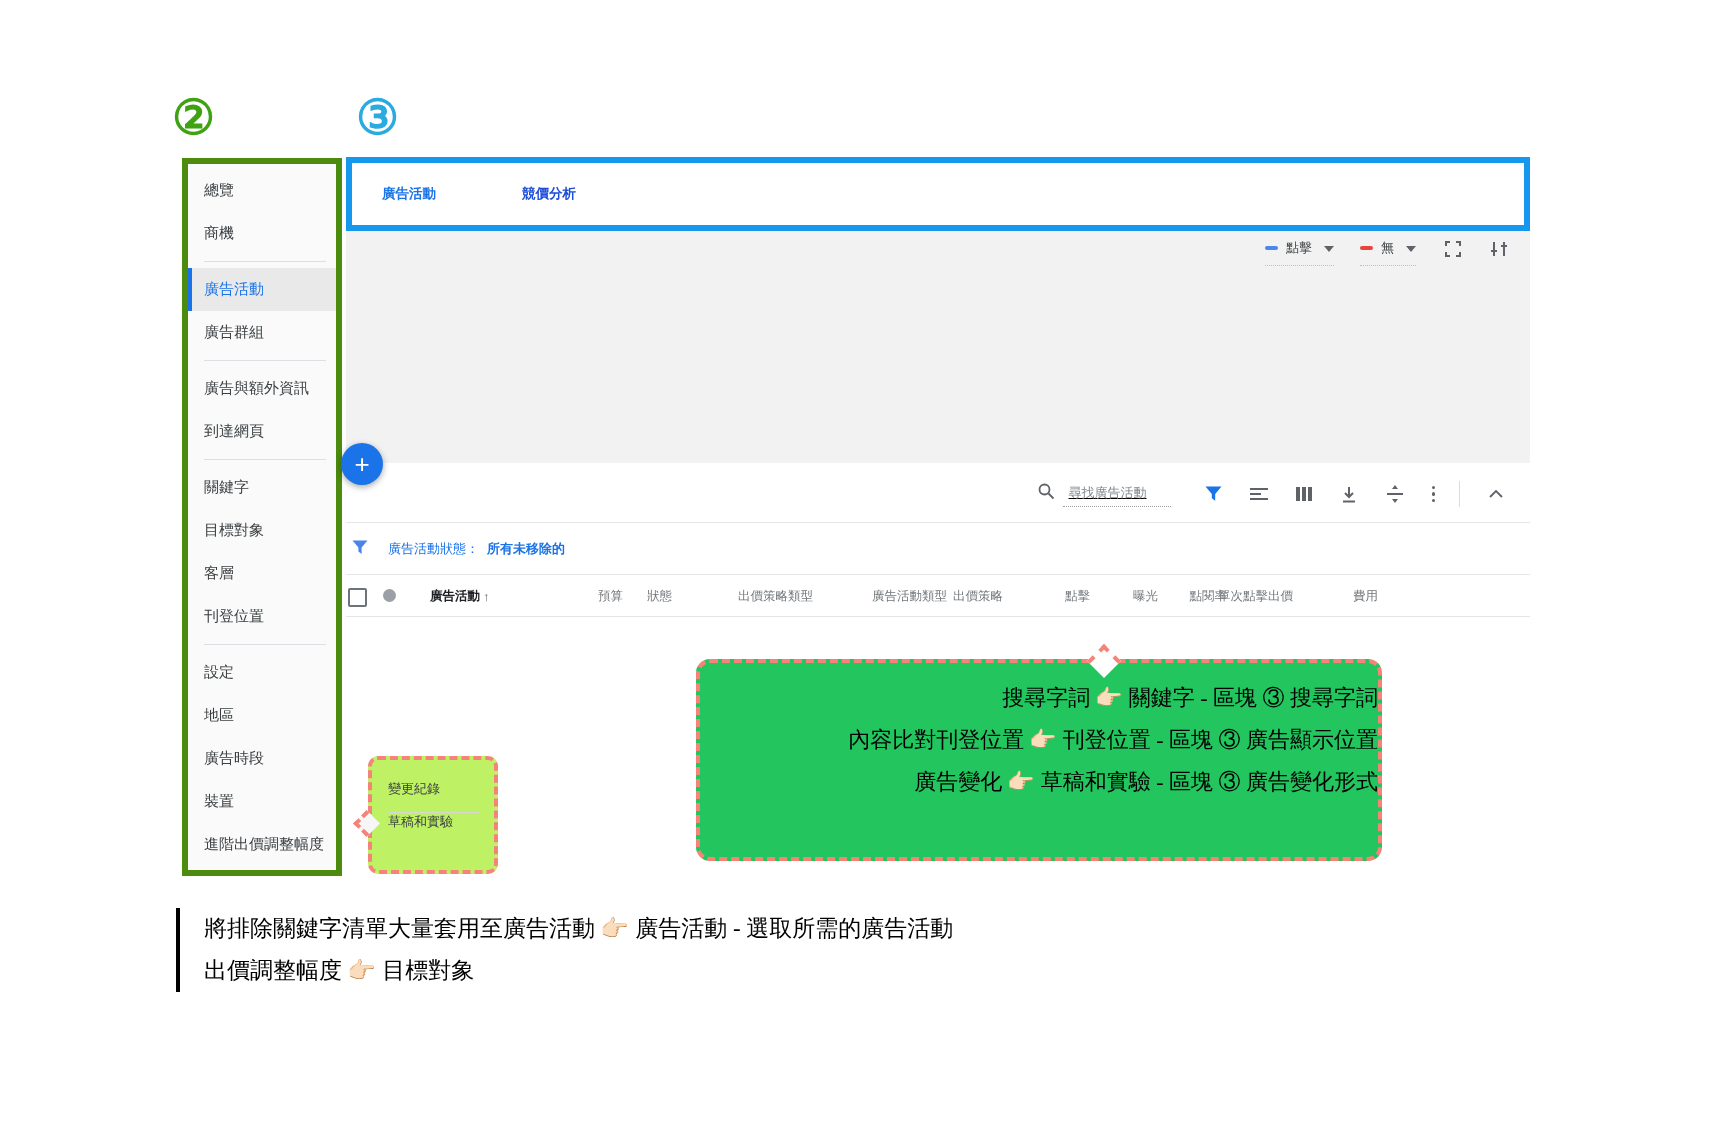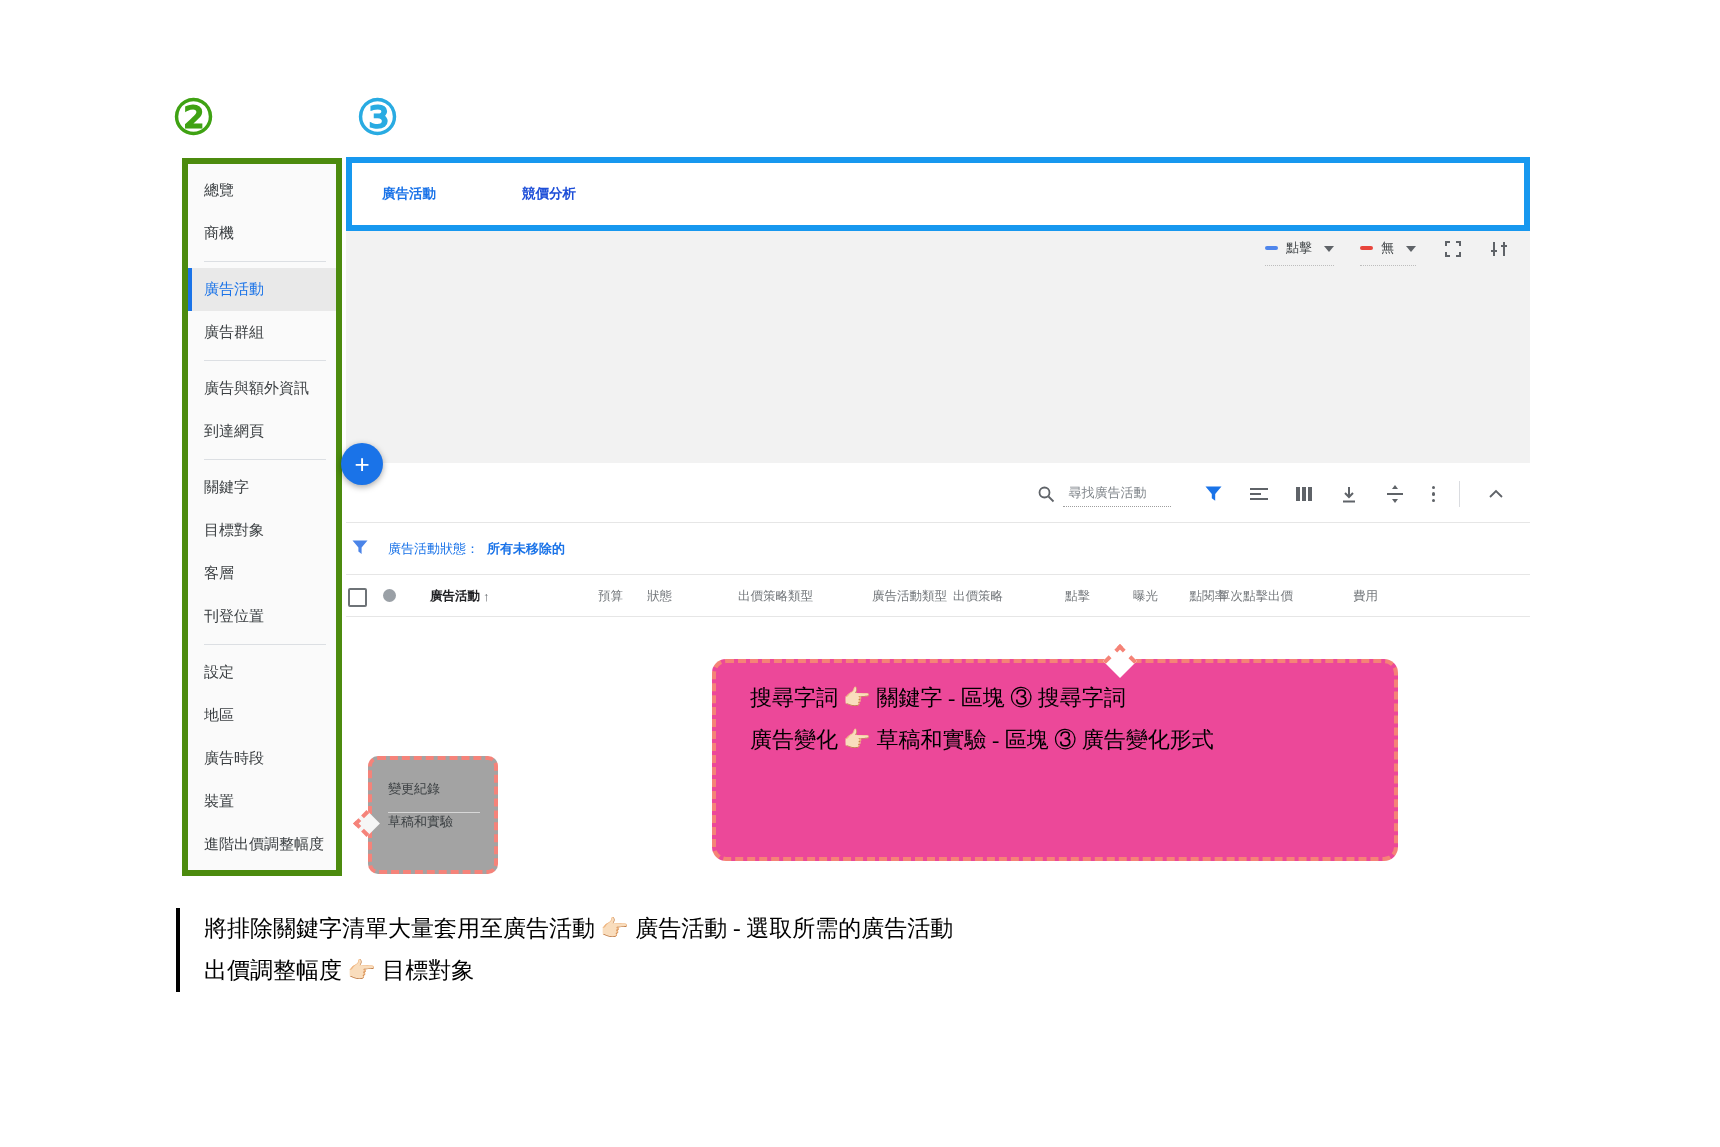--- a/index.html
+++ b/index.html
@@ -49,21 +49,21 @@
   .ctrl-icon{margin-left:28px;margin-top:1px;cursor:pointer;display:inline-flex;}
 
   
   .fab{position:absolute;left:341px;top:443px;width:42px;height:42px;border-radius:50%;border:none;
        background:#1a73e8;color:#fff;font-size:26px;line-height:40px;text-align:center;padding:0;
        box-shadow:0 2px 6px rgba(0,0,0,.35);cursor:pointer;font-family:"Liberation Sans",sans-serif;}
 
   
   .toolbar{position:absolute;left:346px;top:466px;width:1184px;height:56px;box-sizing:border-box;
            display:flex;align-items:center;justify-content:flex-end;padding-right:26px;}
-  .search-group{display:flex;align-items:flex-end;margin-right:6px;cursor:text;}
+  .search-group{display:flex;align-items:flex-start;margin-right:6px;cursor:text;text-decoration:underline;}
   .search-placeholder{font-size:13px;color:#80868b;border-bottom:1px dotted #9e9e9e;
                       padding:2px 24px 4px 6px;margin-left:8px;white-space:nowrap;}
   .tbtn{margin-left:28px;display:inline-flex;cursor:pointer;}
   .vdiv{width:1px;height:26px;background:#dadce0;margin-left:24px;}
   .dots{display:flex;flex-direction:column;gap:3px;}
   .dots i{width:3.5px;height:3.5px;border-radius:50%;background:#5f6368;}
 
   .hl{position:absolute;left:346px;width:1184px;height:1px;background:#e6e6e6;}
   .hl1{top:522px;} .hl2{top:574px;} .hl3{top:616px;}
 
@@ -90,29 +90,29 @@
   .thcol:nth-of-type(4){left:872px;}    
   .thcol:nth-of-type(5){left:953px;}    
   .thcol:nth-of-type(6){right:630px;}   
   .thcol:nth-of-type(7){right:562px;}   
   .thcol:nth-of-type(8){right:493px;}   
   .thcol:nth-of-type(9){right:427px;}   
   .thcol:nth-of-type(10){right:342px;}  
 
   
   .popup{position:absolute;left:368px;top:756px;width:130px;height:118px;box-sizing:border-box;
-         border:4px dashed #f5837a;border-radius:10px;background:#a3a3a3;padding:20px 0 0 16px;}
+         border:4px dashed #f5837a;border-radius:10px;background:#bef264;padding:20px 0 0 16px;}
   .popup-item{font-size:13px;color:#3c4043;cursor:pointer;white-space:nowrap;}
   .popup-item + .popup-item{border-top:1px solid #d7d7d7;margin-top:14px;padding-top:0;margin-right:14px;}
   .popup-tail{position:absolute;left:-15px;top:54px;width:15px;height:15px;background:#f6f6f6;
               border-left:4px dashed #f5837a;border-bottom:4px dashed #f5837a;transform:rotate(45deg);}
 
   
-  .bubble{position:absolute;left:712px;top:659px;width:686px;height:202px;box-sizing:border-box;
-          border:4px dashed #f58377;border-radius:14px;background:#ec4899;padding:14px 0 0 34px;}
+  .bubble{position:absolute;left:696px;top:659px;width:686px;height:202px;box-sizing:border-box;
+          border:4px dashed #f58377;border-radius:14px;background:#22c55e;padding:14px 0 0 34px;text-align:right;}
   .bubble-line{font-family:"Liberation Serif",serif;font-size:22px;color:#000;line-height:42px;white-space:nowrap;}
   .bubble-tail{position:absolute;top:-14px;left:392px;width:20px;height:20px;background:#fff;
                border-top:4px dashed #f58377;border-left:4px dashed #f58377;transform:rotate(45deg);}
 
   
   .footnote{position:absolute;left:176px;top:908px;display:flex;align-items:stretch;}
   .fbar{width:4px;background:#000;margin-right:24px;}
   .note-line{font-family:"Liberation Serif",serif;font-size:23px;color:#000;line-height:42px;white-space:nowrap;}
 </style>
 </head>
@@ -321,20 +321,21 @@
 
       <div class="popup-item">草稿和實驗</div>
     </div>
 
   <div class="bubble">
     <div class="bubble-tail"></div>
 
       <div class="bubble-line">搜尋字詞 👉🏻 關鍵字 - 區塊 ③ 搜尋字詞</div>
 
 
+      <div class="bubble-line">內容比對刊登位置 👉🏻 刊登位置 - 區塊 ③ 廣告顯示位置</div>
 
       <div class="bubble-line">廣告變化 👉🏻 草稿和實驗 - 區塊 ③ 廣告變化形式</div>
     </div>
 
   <div class="footnote">
     <div class="fbar"></div>
     <div>
 
         <div class="note-line">將排除關鍵字清單大量套用至廣告活動 👉🏻 廣告活動 - 選取所需的廣告活動</div>
 

